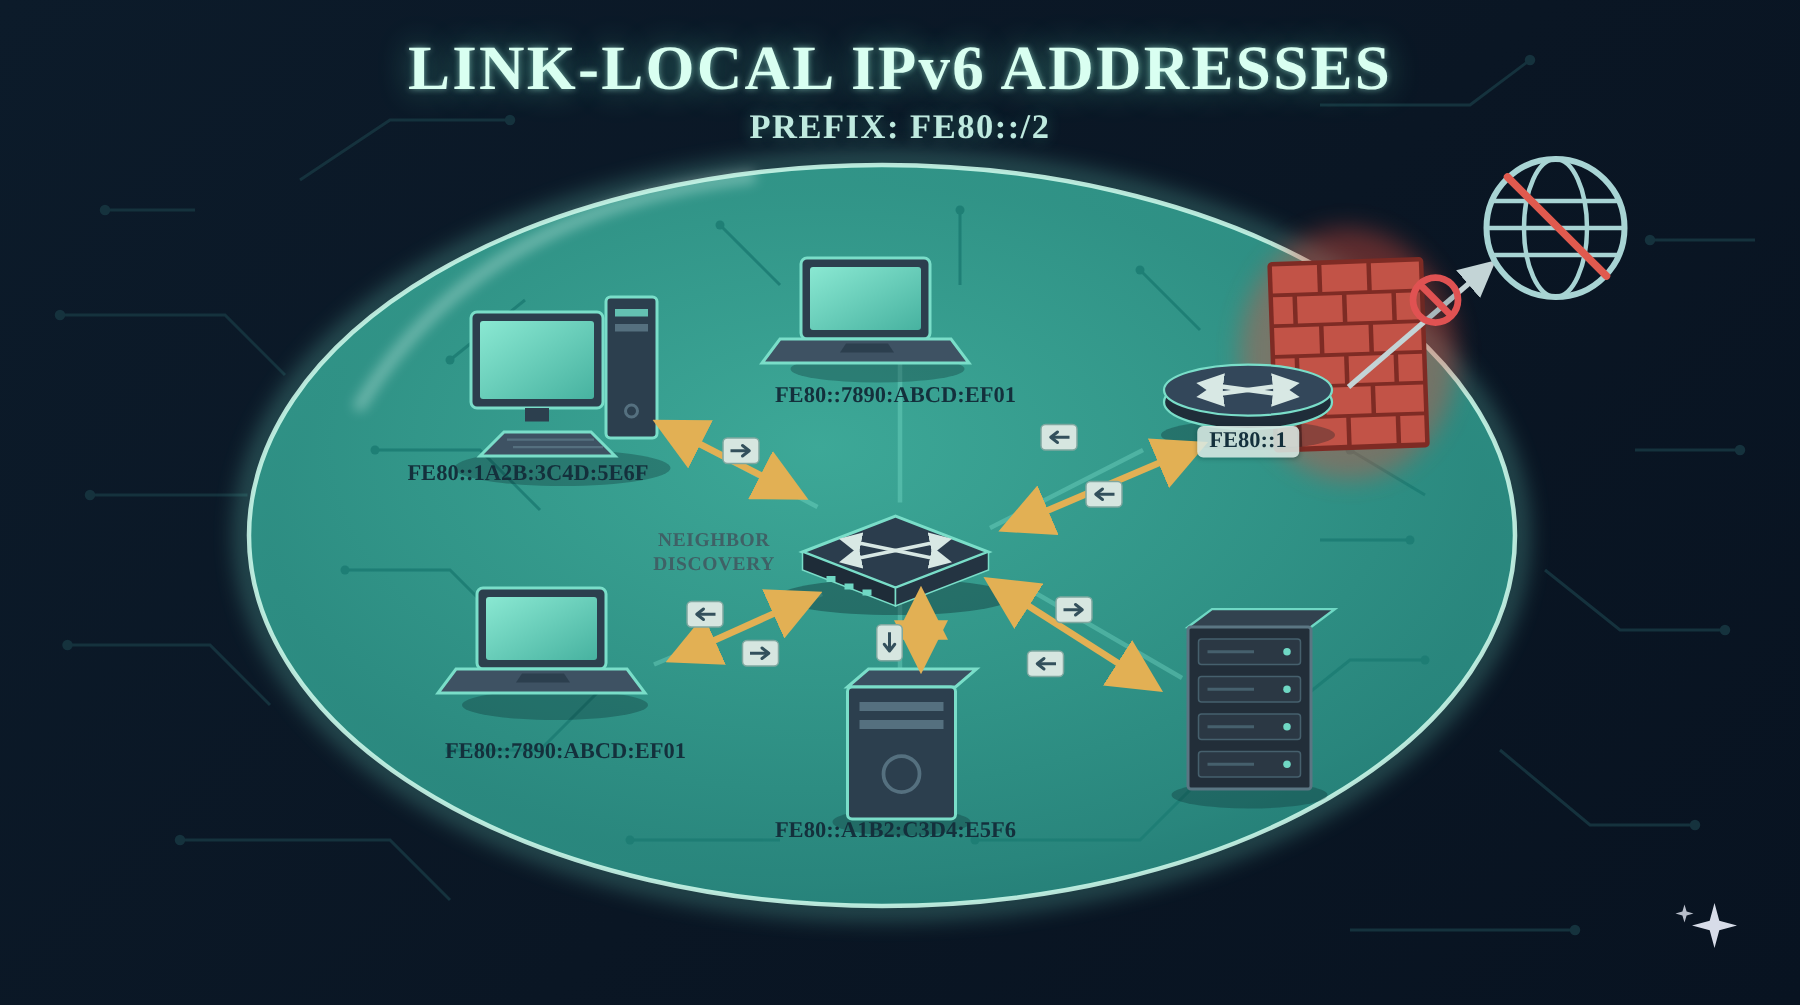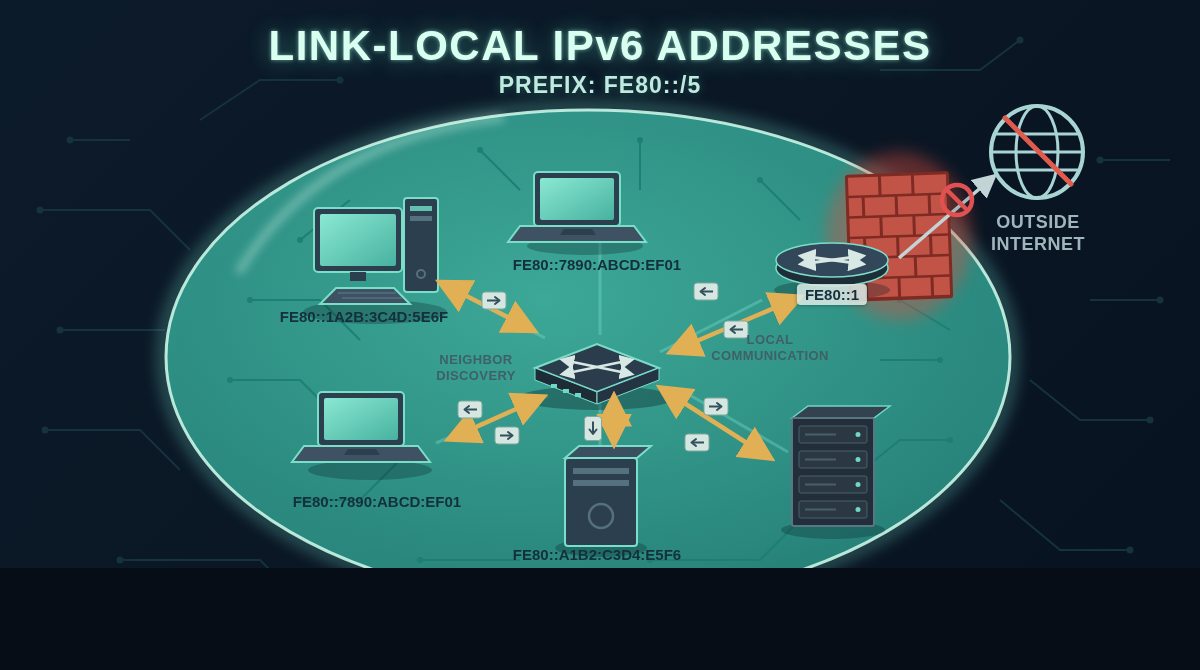--- a/index.html
+++ b/index.html
@@ -1,19 +1,19 @@
 <!DOCTYPE html>
 <html><head>
 <meta charset="utf-8">
 <style>
   html,body{margin:0;padding:0;background:#060d16;}
   #canvas{
-    position:relative;width:1200px;height:568px;overflow:hidden;
+    position:relative;width:1200px;height:670px;overflow:hidden;
     background:linear-gradient(135deg,#0c1b2a 0%,#0a1624 55%,#081321 100%);
-    font-family:Liberation Sans, sans-serif;
+    font-family:Liberation Serif, serif;
   }
   #scene{position:absolute;left:0;top:0;}
   .txt{position:absolute;transform:translateX(-50%);text-align:center;}
   #title{top:22px;left:600px;font-size:42px;font-weight:800;color:#d9fff1;letter-spacing:1.5px;white-space:nowrap;
          text-shadow:0 0 22px rgba(110,255,215,.45),0 0 4px rgba(190,255,238,.55);}
   #subtitle{top:72px;left:600px;font-size:23px;font-weight:700;color:#bfeadf;letter-spacing:1px;white-space:nowrap;
          text-shadow:0 0 10px rgba(110,255,215,.3);}
   .addr{font-size:15px;font-weight:700;color:#14303c;white-space:nowrap;}
   #addr-router{background:rgba(216,232,227,.88);padding:2px 8px;border-radius:4px;box-shadow:0 1px 3px rgba(0,40,40,.3);text-align:center;}
   .micro{font-size:13px;font-weight:700;color:#3f6166;line-height:1.2;letter-spacing:.4px;}
@@ -274,26 +274,24 @@
     <line x1="-8.5" y1="-8.5" x2="8.5" y2="8.5" stroke="#e05252" stroke-width="4.5" stroke-linecap="round"></line>
   </g>
 
   <g transform="translate(1143,617)" fill="#d7dce8">
     <path d="M0,-15 L3.2,-3.2 L15,0 L3.2,3.2 L0,15 L-3.2,3.2 L-15,0 L-3.2,-3.2 Z"></path>
     <path d="M-20,-14 L-18.6,-9.4 L-14,-8 L-18.6,-6.6 L-20,-2 L-21.4,-6.6 L-26,-8 L-21.4,-9.4 Z" opacity="0.85"></path>
   </g>
 </svg>
 
 <div class="txt" id="title">LINK-LOCAL IPv6 ADDRESSES</div>
-<div class="txt" id="subtitle">PREFIX: FE80::/5</div>
-
-<div class="txt addr" style="top:308px;left:352px;margin-left:12px;">FE80::1A2B:3C4D:5E6F</div>
+<div class="txt" id="subtitle">PREFIX: FE80::/2</div>
+
+<div class="txt addr" style="top:308px;left:352px;">FE80::1A2B:3C4D:5E6F</div>
 <div class="txt addr" style="top:256px;left:597px;">FE80::7890:ABCD:EF01</div>
 <div class="txt addr" id="addr-router" style="top:284px;left:832px;">FE80::1</div>
 <div class="txt addr" style="top:493px;left:377px;">FE80::7890:ABCD:EF01</div>
 <div class="txt addr" style="top:546px;left:597px;">FE80::A1B2:C3D4:E5F6</div>
 
 <div class="txt micro" id="neighbor">NEIGHBOR DISCOVERY</div>
-<div class="txt micro" id="localcomm">LOCAL COMMUNICATION</div>
-
-<div class="txt" id="outside">OUTSIDE INTERNET</div>
+
 
 </div>
 
 </body></html>

